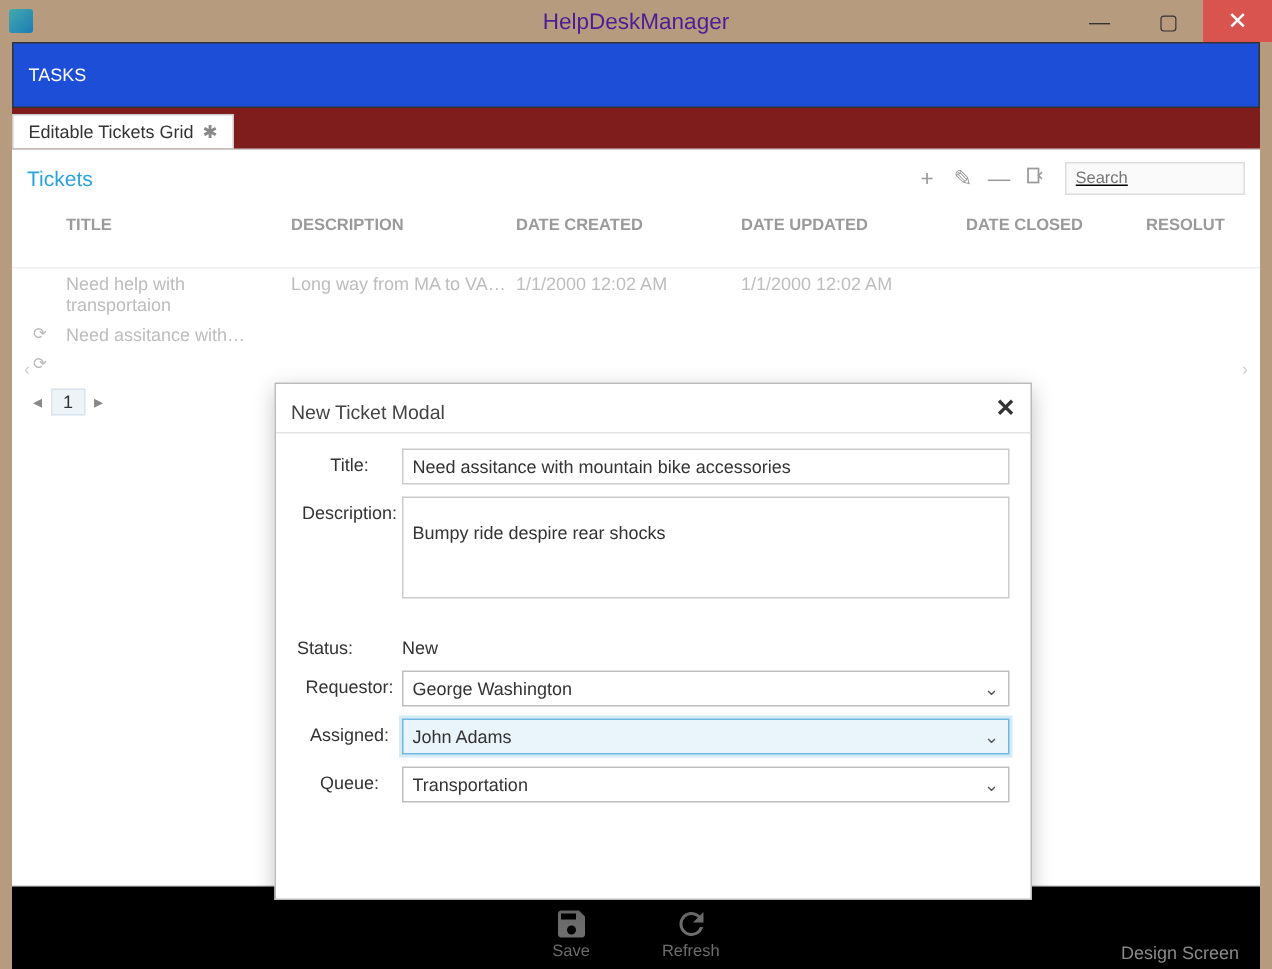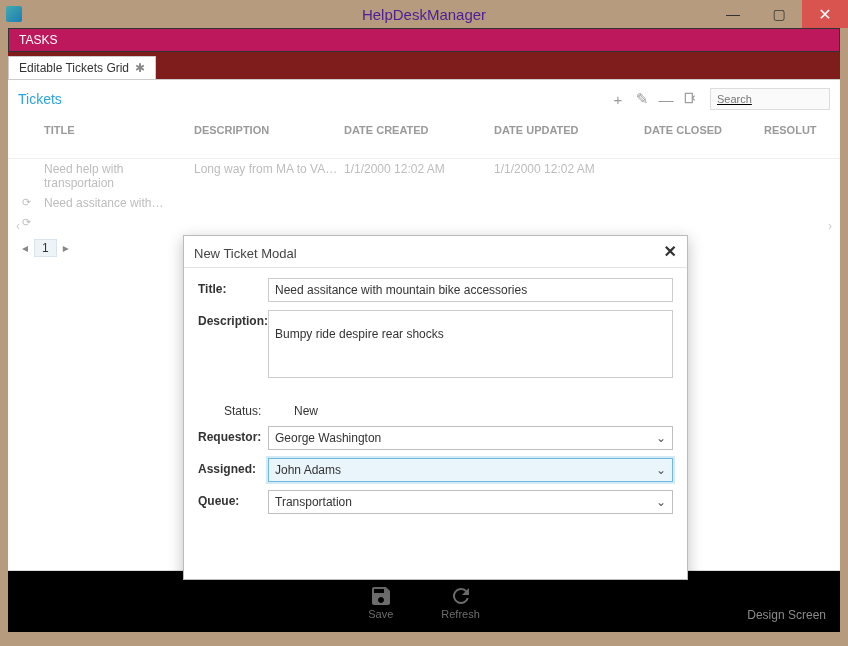--- a/index.html
+++ b/index.html
@@ -7,21 +7,21 @@
 
   
   .titlebar { height: 28px; background: #b69b7f; display: flex; align-items: center; position: relative; }
   .titlebar .app-icon { width: 16px; height: 16px; margin-left: 6px; background: linear-gradient(135deg,#4aa,#1a7db8); border-radius: 2px; }
   .titlebar .title { position: absolute; left: 0; right: 0; text-align: center; font-size: 15px; color: #4c1d95; pointer-events: none; }
   .titlebar .win-controls { margin-left: auto; display: flex; height: 100%; }
   .titlebar .win-btn { width: 46px; display:flex; align-items:center; justify-content:center; font-size:14px; color:#333; cursor:pointer; }
   .titlebar .win-close { background:#d9534f; color:#fff; width:46px; font-size:16px; }
 
   
-  .ribbon { background:#be185d; color:#fff; height:24px; display:flex; align-items:center; border:1px solid #333; margin:0 8px; }
+  .ribbon { background:#1d4ed8; color:#fff; height:44px; display:flex; align-items:center; border:1px solid #333; margin:0 8px; }
   .ribbon .tab { padding:0 10px; font-size:12px; height:100%; display:flex; align-items:center; cursor:pointer; }
 
   
   .doc-tabs { background:#7f1d1d; height:28px; display:flex; align-items:flex-end; margin:0 8px; border-bottom:1px solid #ccc; }
   .doc-tab { background:#fff; border:1px solid #ccc; border-bottom:none; padding:4px 10px; font-size:12px; color:#333; display:flex; align-items:center; gap:6px; cursor:pointer; }
   .doc-tab .pin { color:#888; font-size:12px; }
 
   
   .content { background:#fff; margin:0 8px 8px 8px; height:552px; position:relative; border-top:none; }
 
@@ -48,30 +48,30 @@
   .bb-btn { display:flex; flex-direction:column; align-items:center; color:#6d6d6d; font-size:11px; cursor:pointer; }
   .bb-btn svg { width:24px; height:24px; fill:#6d6d6d; }
   .design-link { position:absolute; right:14px; bottom:10px; color:#8a8a8a; font-size:12px; cursor:pointer; }
 
   
   .modal { position:absolute; left:175px; top:155px; width:505px; height:345px; background:#fff; border:1px solid #bbb; box-shadow:0 4px 14px rgba(0,0,0,.25); }
   .modal-head { display:flex; align-items:flex-end; justify-content:space-between; padding:6px 10px; border-bottom:1px solid #e4e4e4; font-size:13px; color:#444; }
   .modal-head .x { font-size:16px; font-weight:bold; cursor:pointer; color:#333; }
   .modal-body { padding:10px 14px; }
   .form-row { display:flex; align-items:flex-start; margin-bottom:8px; }
-  .form-row label { width:70px; font-size:12px; font-weight:bold; color:#333; padding-top:4px; }
+  .form-row label { width:70px; font-size:12px; font-weight:normal; color:#333; padding-top:4px;text-align:center; }
   .form-row .plain { width:70px; font-size:12px; color:#333; padding-top:4px; }
   .form-row input[type=text] { flex:1; border:1px solid #ccc; height:24px; padding:0 6px; font-size:12px; color:#333; }
   .form-row textarea { flex:1; border:1px solid #ccc; height:68px; padding:16px 6px; font-size:12px; color:#333; resize:none; }
   .form-row .static { font-size:12px; color:#333; padding-top:4px; }
   .select { flex:1; border:1px solid #bfbfbf; height:24px; display:flex; align-items:center; justify-content:space-between; padding:0 6px; font-size:12px; color:#333; cursor:pointer; background:#fff; }
   .select.focused { border:1px solid #6fb8df; box-shadow:0 0 0 2px rgba(111,184,223,.3); background:#e9f4fb; }
   .select .chev { color:#555; }
 
-  .mt { margin-top:22px;margin-left:26px; }
+  .mt { margin-top:22px; }
 </style>
 </head>
 <body>
 
 <div class="titlebar">
   <div class="app-icon"></div>
   <div class="title">HelpDeskManager</div>
   <div class="win-controls">
     <div class="win-btn">—</div>
     <div class="win-btn">▢</div>

